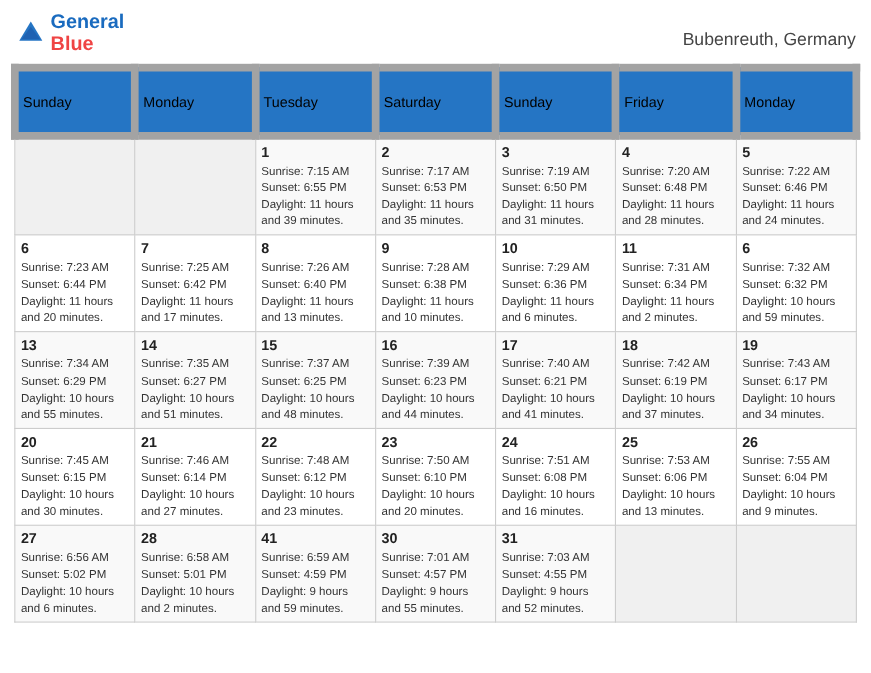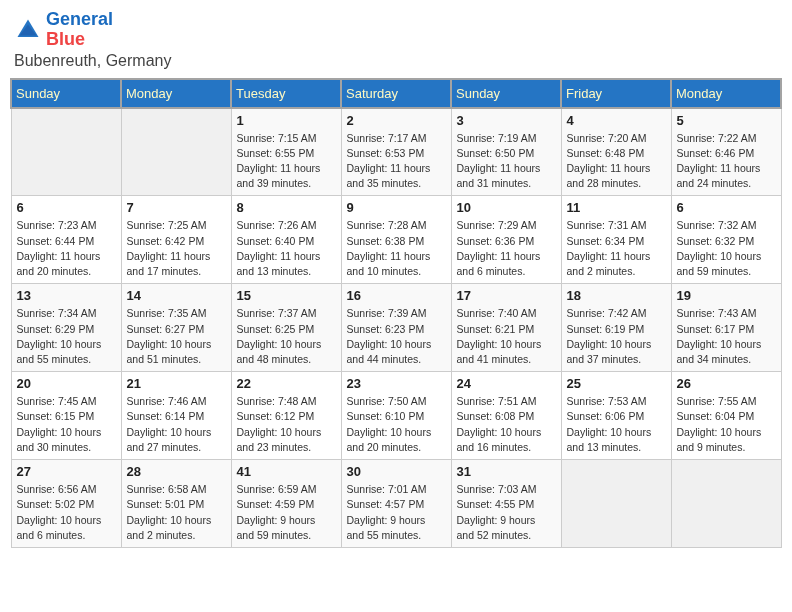--- a/index.html
+++ b/index.html
@@ -9,21 +9,20 @@
       width: 792px;
       min-height: 612px;
       padding: 10px;
     }
     .header {
       display: flex;
       justify-content: space-between;
       align-items: flex-start;
       margin-bottom: 8px;
       padding: 0 4px;
-      flex-direction: column;
     }
     .logo {
       display: flex;
       align-items: center;
       gap: 4px;
     }
     .logo-text {
       font-size: 18px;
       font-weight: bold;
       color: #333;
@@ -41,35 +40,35 @@
     }
     .month-title {
       font-size: 38px;
       font-weight: 300;
       color: #222;
       line-height: 1.1;
     }
     .location {
       font-size: 16px;
       color: #444;
-      margin-top: 2px;
+      margin-top: 18px;
     }
     .calendar {
       width: 100%;
       border-collapse: collapse;
       font-size: 11px;
     }
     .calendar thead th {
       background: #2575c4;
-      color: #fef9c3;
-      padding: 6px 4px;
+      color: #000000;
+      padding: 20px 4px;
       text-align: left;
       font-size: 13px;
       font-weight: normal;
-      border: 2px solid #a3a3a3;
+      border: 7px solid #a3a3a3;
     }
     .calendar tbody td {
       border: 1px solid #ccc;
       vertical-align: top;
       padding: 4px 5px;
       width: calc(100% / 7);
       min-height: 80px;
       background: #fff;
     }
     .calendar tbody tr:nth-child(odd) td {

